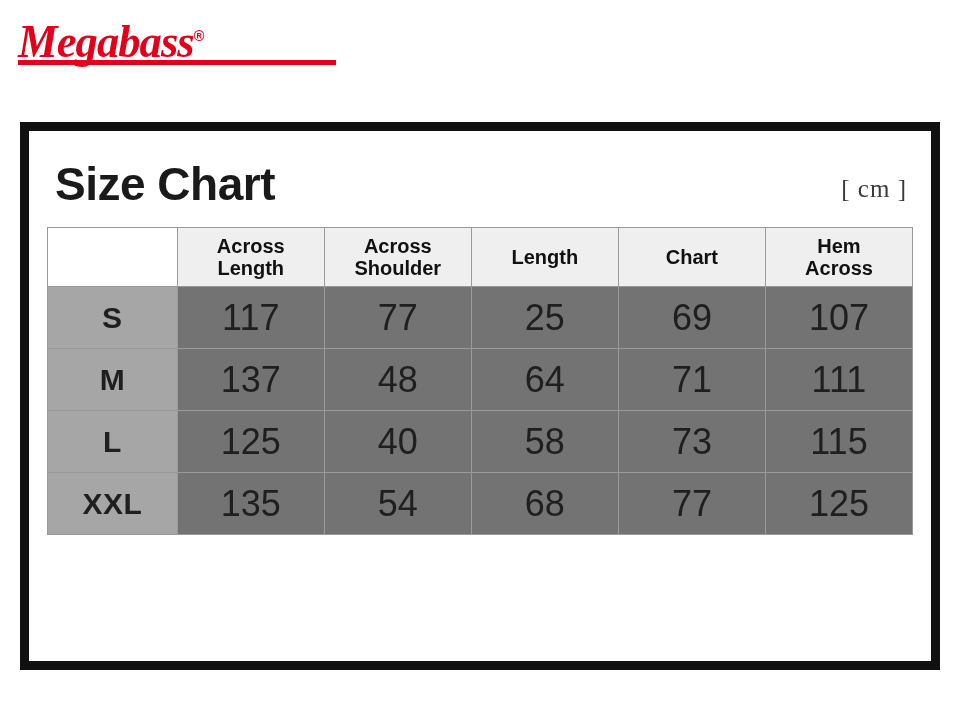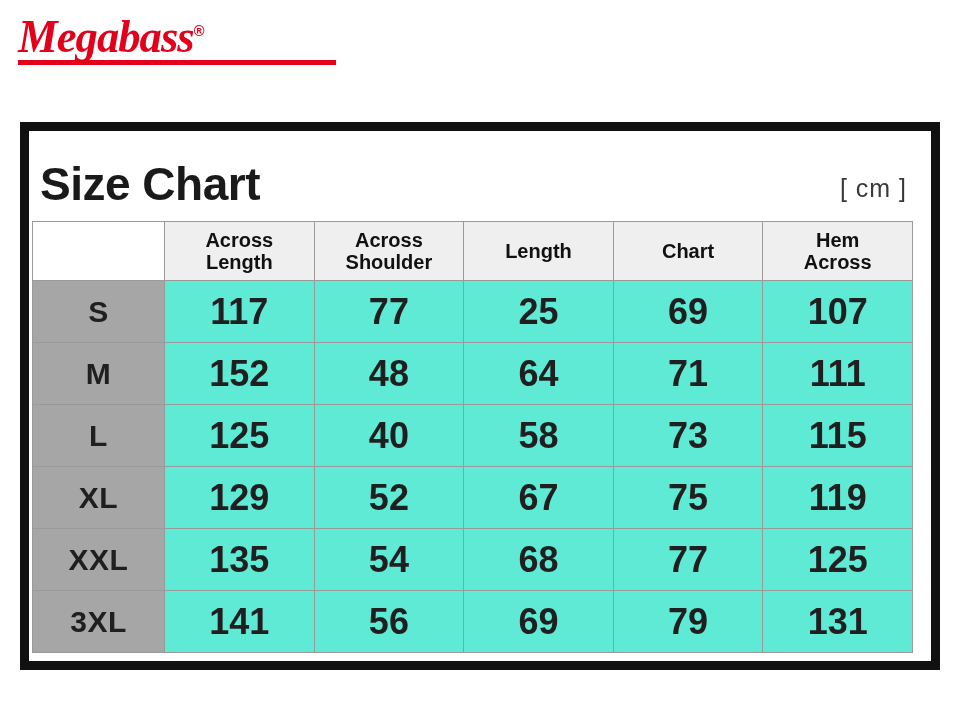--- a/index.html
+++ b/index.html
@@ -15,21 +15,21 @@
     overflow: hidden;
   }
 
   
   .brand {
     position: absolute;
     left: 18px;
     top: 14px;
     height: 56px;
     display: flex;
-    align-items: flex-start;
+    align-items: center;
   }
   .brand-word {
     font-family: "Liberation Serif", serif;
     font-weight: bold;
     font-style: italic;
     font-size: 46px;
     letter-spacing: -1px;
     color: #e2001a;
     line-height: 1;
     position: relative;
@@ -61,51 +61,51 @@
     top: 122px;
     width: 920px;
     height: 548px;
     background: #ffffff;
     border: 9px solid #111111;
     box-sizing: border-box;
   }
   .chart-inner {
     position: absolute;
     inset: 0;
-    padding: 14px 18px 10px 3px;
+    padding: 14px 18px 10px 18px;
     box-sizing: border-box;
   }
 
   .chart-head {
     display: flex;
     align-items: flex-end;
     justify-content: space-between;
     padding: 0 6px 0 8px;
     height: 62px;
   }
   .chart-title {
     font-family: "Liberation Sans", sans-serif;
     font-weight: bold;
     font-size: 46px;
     color: #1a1a1a;
     letter-spacing: -0.5px;
     line-height: 1;
   }
   .chart-unit {
-    font-family: Liberation Sans, sans-serif;
+    font-family: Liberation Serif, serif;
     font-size: 25px;
     color: #3a3a3a;
     letter-spacing: 1px;
     padding-bottom: 4px;
     margin-top: 45px;
   }
 
   
   table.size-table {
-    margin-top: 14px;
+    margin-top: 20px;
     width: 100%;
     border-collapse: collapse;
     table-layout: fixed;
   }
   table.size-table td, table.size-table th {
     border: 1px solid #9a9a9a;
     text-align: center;
     vertical-align: middle;
     padding: 0;
   }
@@ -124,23 +124,23 @@
   }
   thead th.corner {
     background: #ffffff;
     border: 1px solid #9a9a9a;
   }
 
   tbody td {
     height: 61px;
     font-family: "Liberation Sans", sans-serif;
     font-size: 36px;
-    font-weight: bold;
+    font-weight: normal;
     color: #1f1f1f;
-    background: #5eead4;
+    background: #737373;
   }
   tbody td.size-cell {
     background: #a6a6a6;
     font-size: 30px;
     font-weight: bold;
     color: #1f1f1f;
     letter-spacing: 0.5px;
   }
 </style>
 </head>
@@ -195,55 +195,39 @@
         <tr>
           <td class="size-cell">S</td>
           <td>117</td>
           <td>77</td>
           <td>25</td>
           <td>69</td>
           <td>107</td>
         </tr>
         <tr>
           <td class="size-cell">M</td>
-          <td>152</td>
+          <td>137</td>
           <td>48</td>
           <td>64</td>
           <td>71</td>
           <td>111</td>
         </tr>
         <tr>
           <td class="size-cell">L</td>
           <td>125</td>
           <td>40</td>
           <td>58</td>
           <td>73</td>
           <td>115</td>
         </tr>
         <tr>
-          <td class="size-cell">XL</td>
-          <td>129</td>
-          <td>52</td>
-          <td>67</td>
-          <td>75</td>
-          <td>119</td>
-        </tr>
-        <tr>
           <td class="size-cell">XXL</td>
           <td>135</td>
           <td>54</td>
           <td>68</td>
           <td>77</td>
           <td>125</td>
         </tr>
-        <tr>
-          <td class="size-cell">3XL</td>
-          <td>141</td>
-          <td>56</td>
-          <td>69</td>
-          <td>79</td>
-          <td>131</td>
-        </tr>
       </tbody>
     </table>
 
   </div>
 </div>
 
 </body></html>

